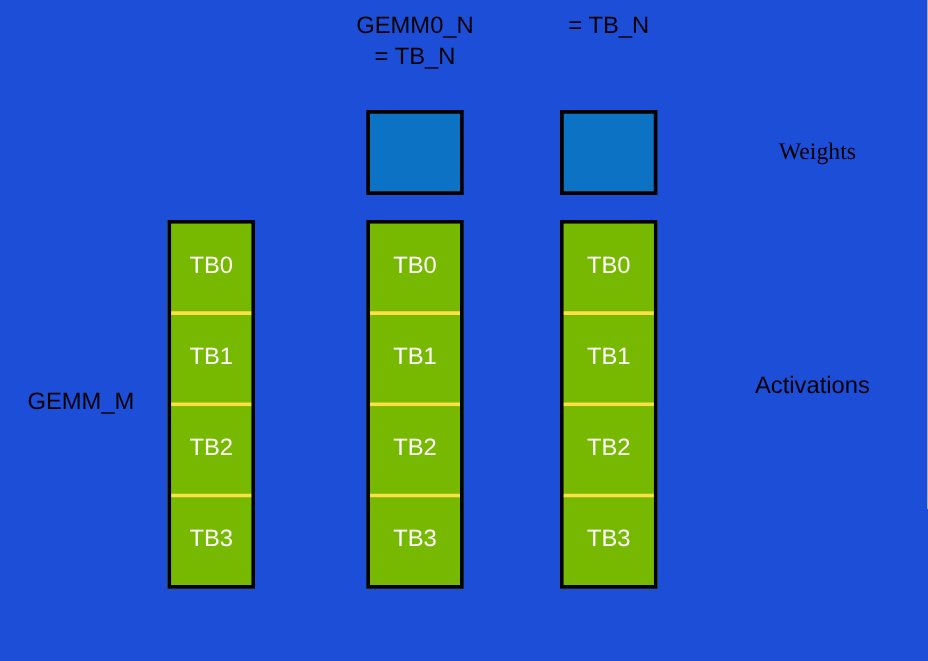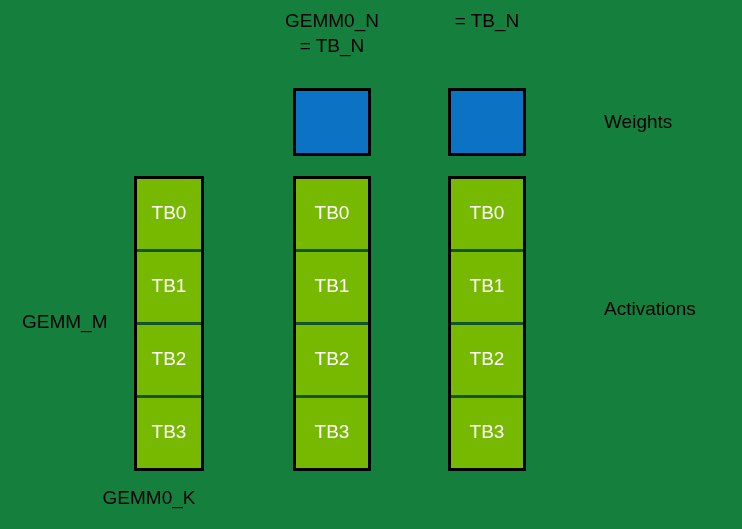--- a/index.html
+++ b/index.html
@@ -4,21 +4,21 @@
 <style>
   html, body {
     margin: 0;
     padding: 0;
     background: #ffffff;
   }
   #canvas {
     position: relative;
     width: 742px;
     height: 529px;
-    background: #15803d;
+    background: #1d4ed8;
     font-family: "Liberation Sans", sans-serif;
     overflow: hidden;
   }
 
   
   .col-header {
     position: absolute;
     width: 160px;
     text-align: center;
     font-size: 19px;
@@ -49,21 +49,21 @@
     border-right: 3px solid #000000;
     border-top: 3px solid #000000;
     border-bottom: 3px solid #000000;
     background: #76b900;
   }
   .cell {
     flex: 1 1 0;
     position: relative;
     background: #76b900;
     box-sizing: border-box;
-    border-bottom: 3px solid #14532d;
+    border-bottom: 3px solid #fde047;
     display: flex;
     align-items: center;
     justify-content: center;
   }
   .cell:last-child {
     border-bottom: none;
   }
   .cell .cell-label {
     color: #ffffff;
     font-size: 19px;
@@ -144,22 +144,21 @@
       <span class="cell-label">TB1</span>
     </div>
     <div class="cell">
       <span class="cell-label">TB2</span>
     </div>
     <div class="cell">
       <span class="cell-label">TB3</span>
     </div>
   </div>
 
-  <div class="side-label" style="left:604px; top:111px;">Weights</div>
+  <div class="side-label" style="left:623px; top:111px;font-family:Liberation Serif, serif;">Weights</div>
 
   <div class="side-label" style="left:22px; top:311px;">GEMM_M</div>
 
   <div class="side-label" style="left:604px; top:298px;">Activations</div>
 
-  <div class="bottom-label" style="left:89px; top:487px; width:120px;">GEMM0_K</div>
 
 
 </div>
 
 </body></html>

